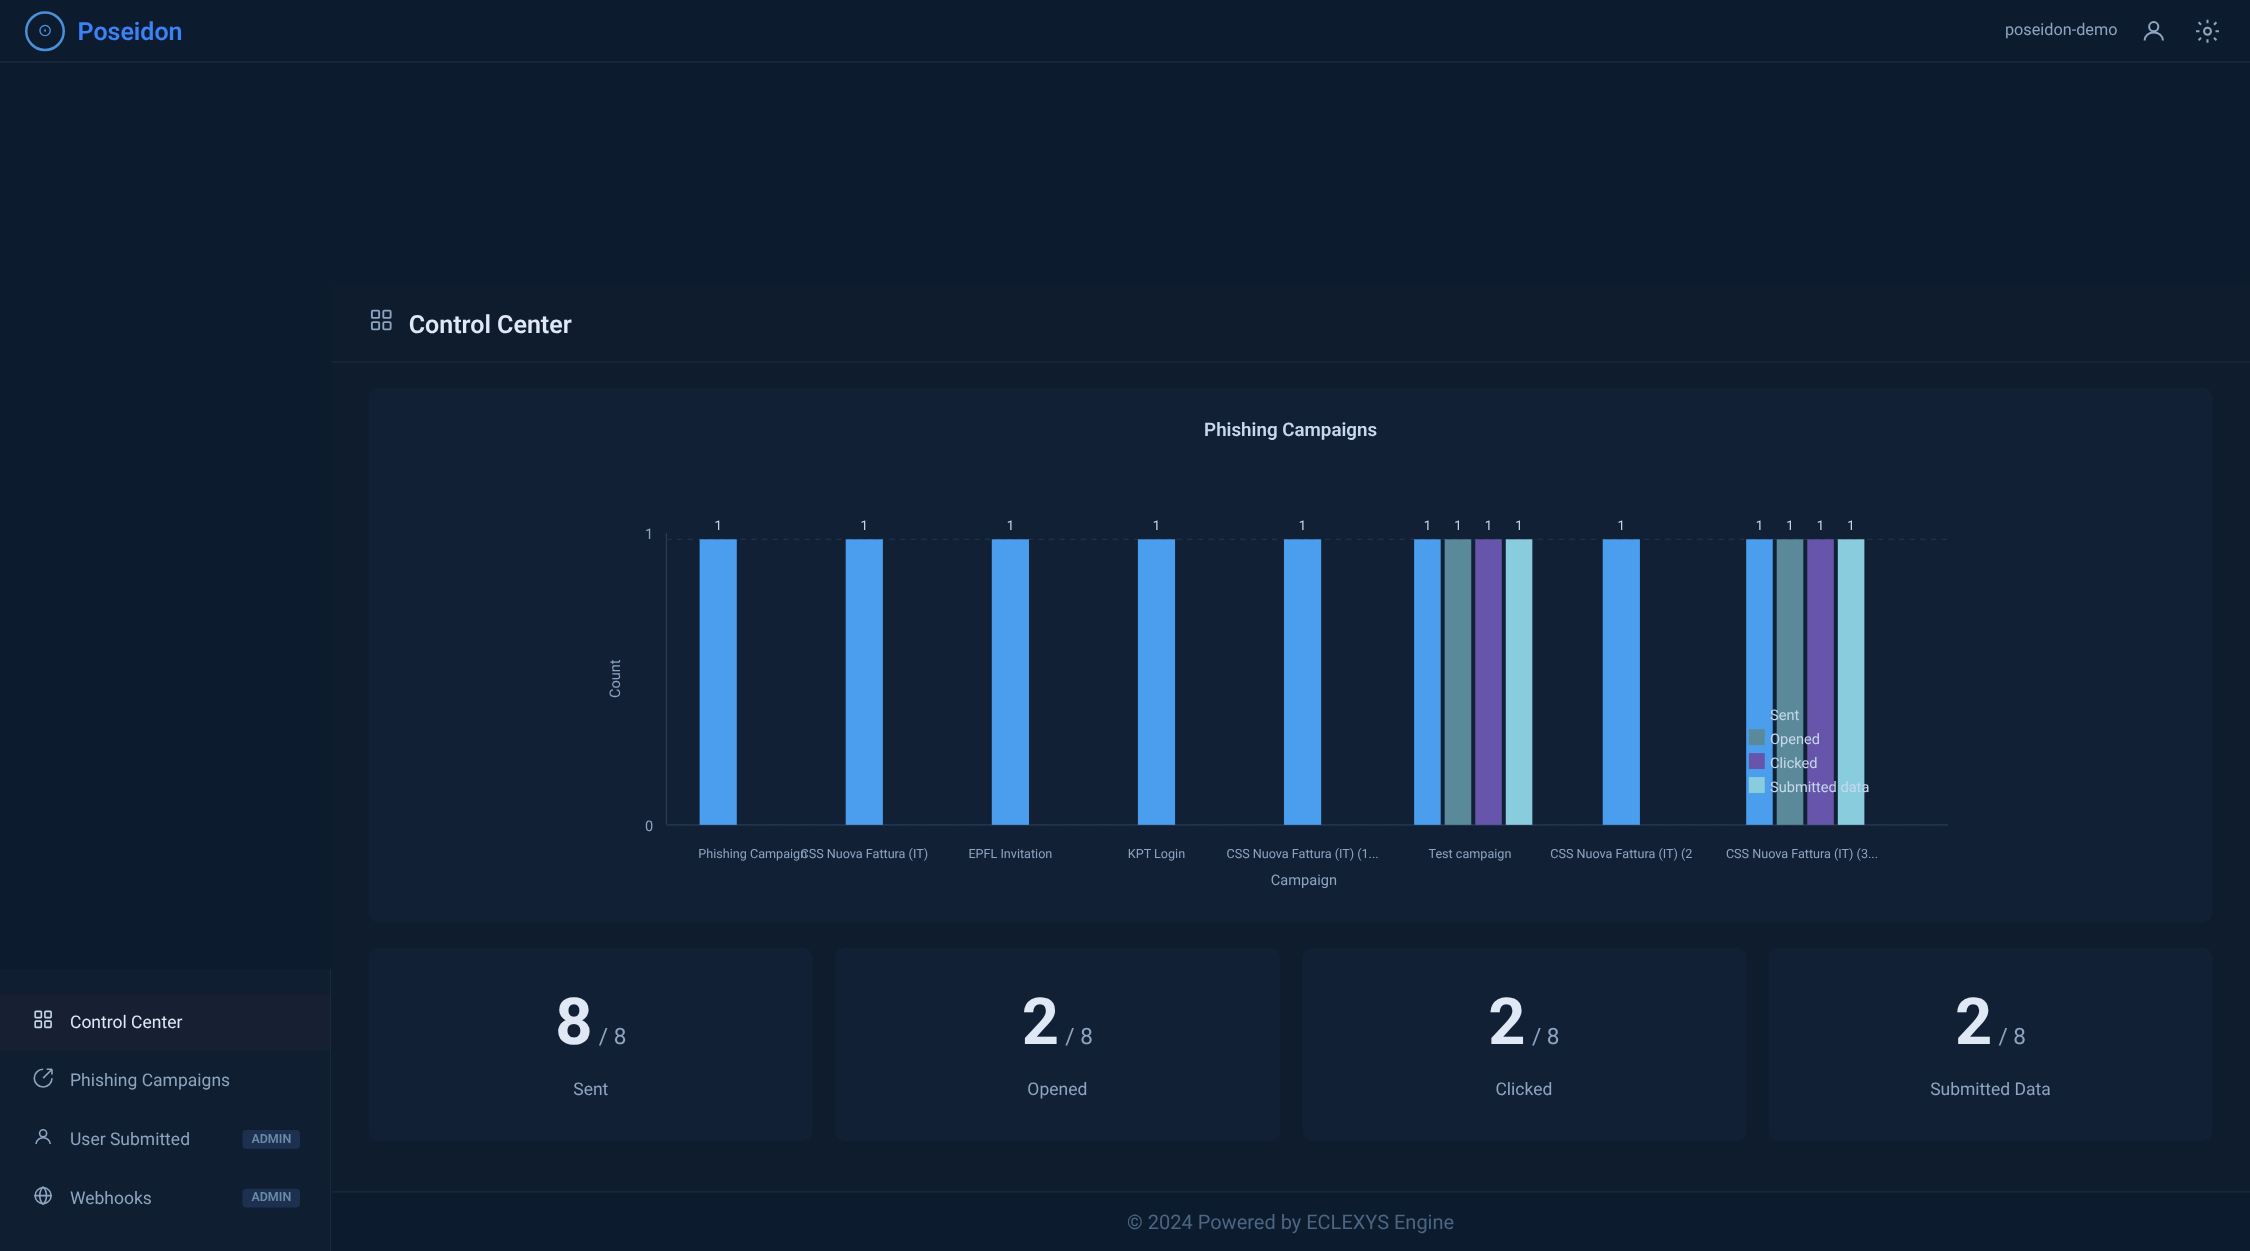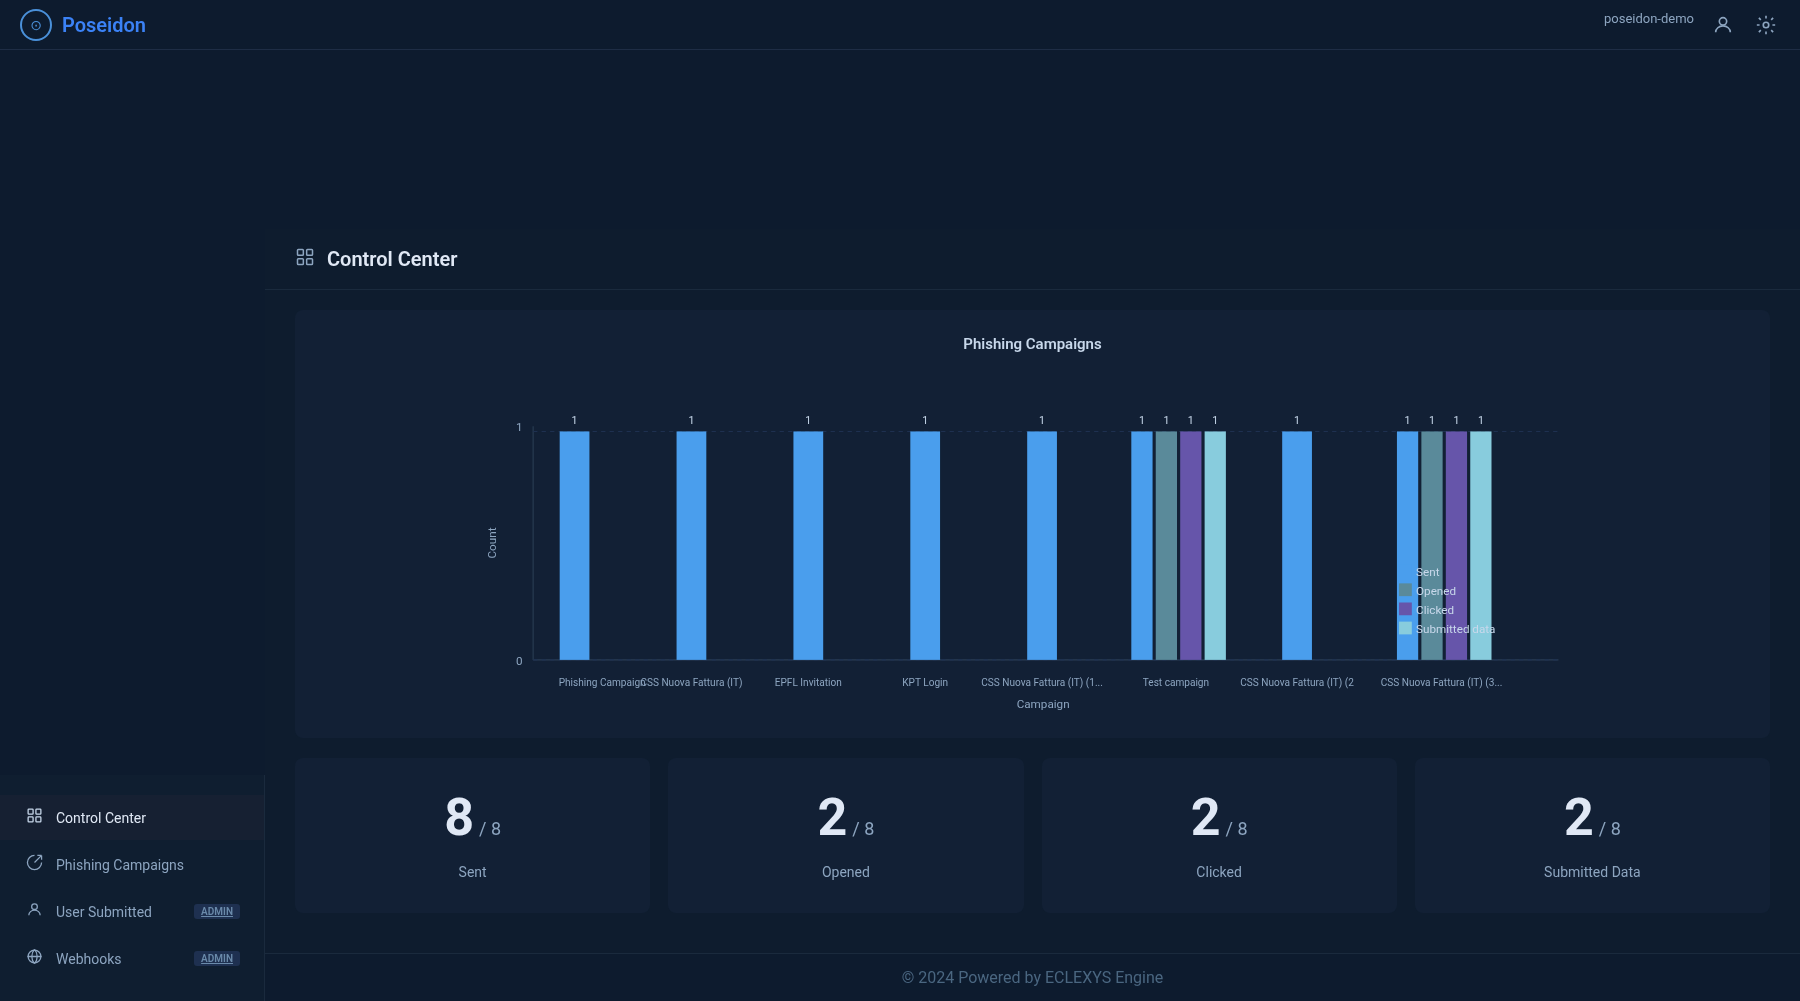--- a/index.html
+++ b/index.html
@@ -41,21 +41,21 @@
       font-size: 14px;
       color: #4a90d9;
     }
     .app-title {
       font-size: 20px;
       font-weight: 600;
       color: #3b82f6;
     }
     .topbar-right {
       display: flex;
-      align-items: flex-start;
+      align-items: center;
       gap: 15px;
     }
     .username {
       font-size: 13px;
       color: #8da5c0;
     }
     .icon-btn {
       width: 28px;
       height: 28px;
       display: flex;
@@ -106,21 +106,20 @@
     }
     .sidebar-badge {
       margin-left: auto;
       background: #1e3050;
       color: #6a8aaa;
       font-size: 10px;
       padding: 2px 7px;
       border-radius: 3px;
       text-transform: uppercase;
       font-weight: 600;
-      text-decoration: underline;
     }
 
     
     .content {
       flex: 1;
       overflow-y: auto;
       background: #0e1c2e;
       display: flex;
       flex-direction: column;
     }

